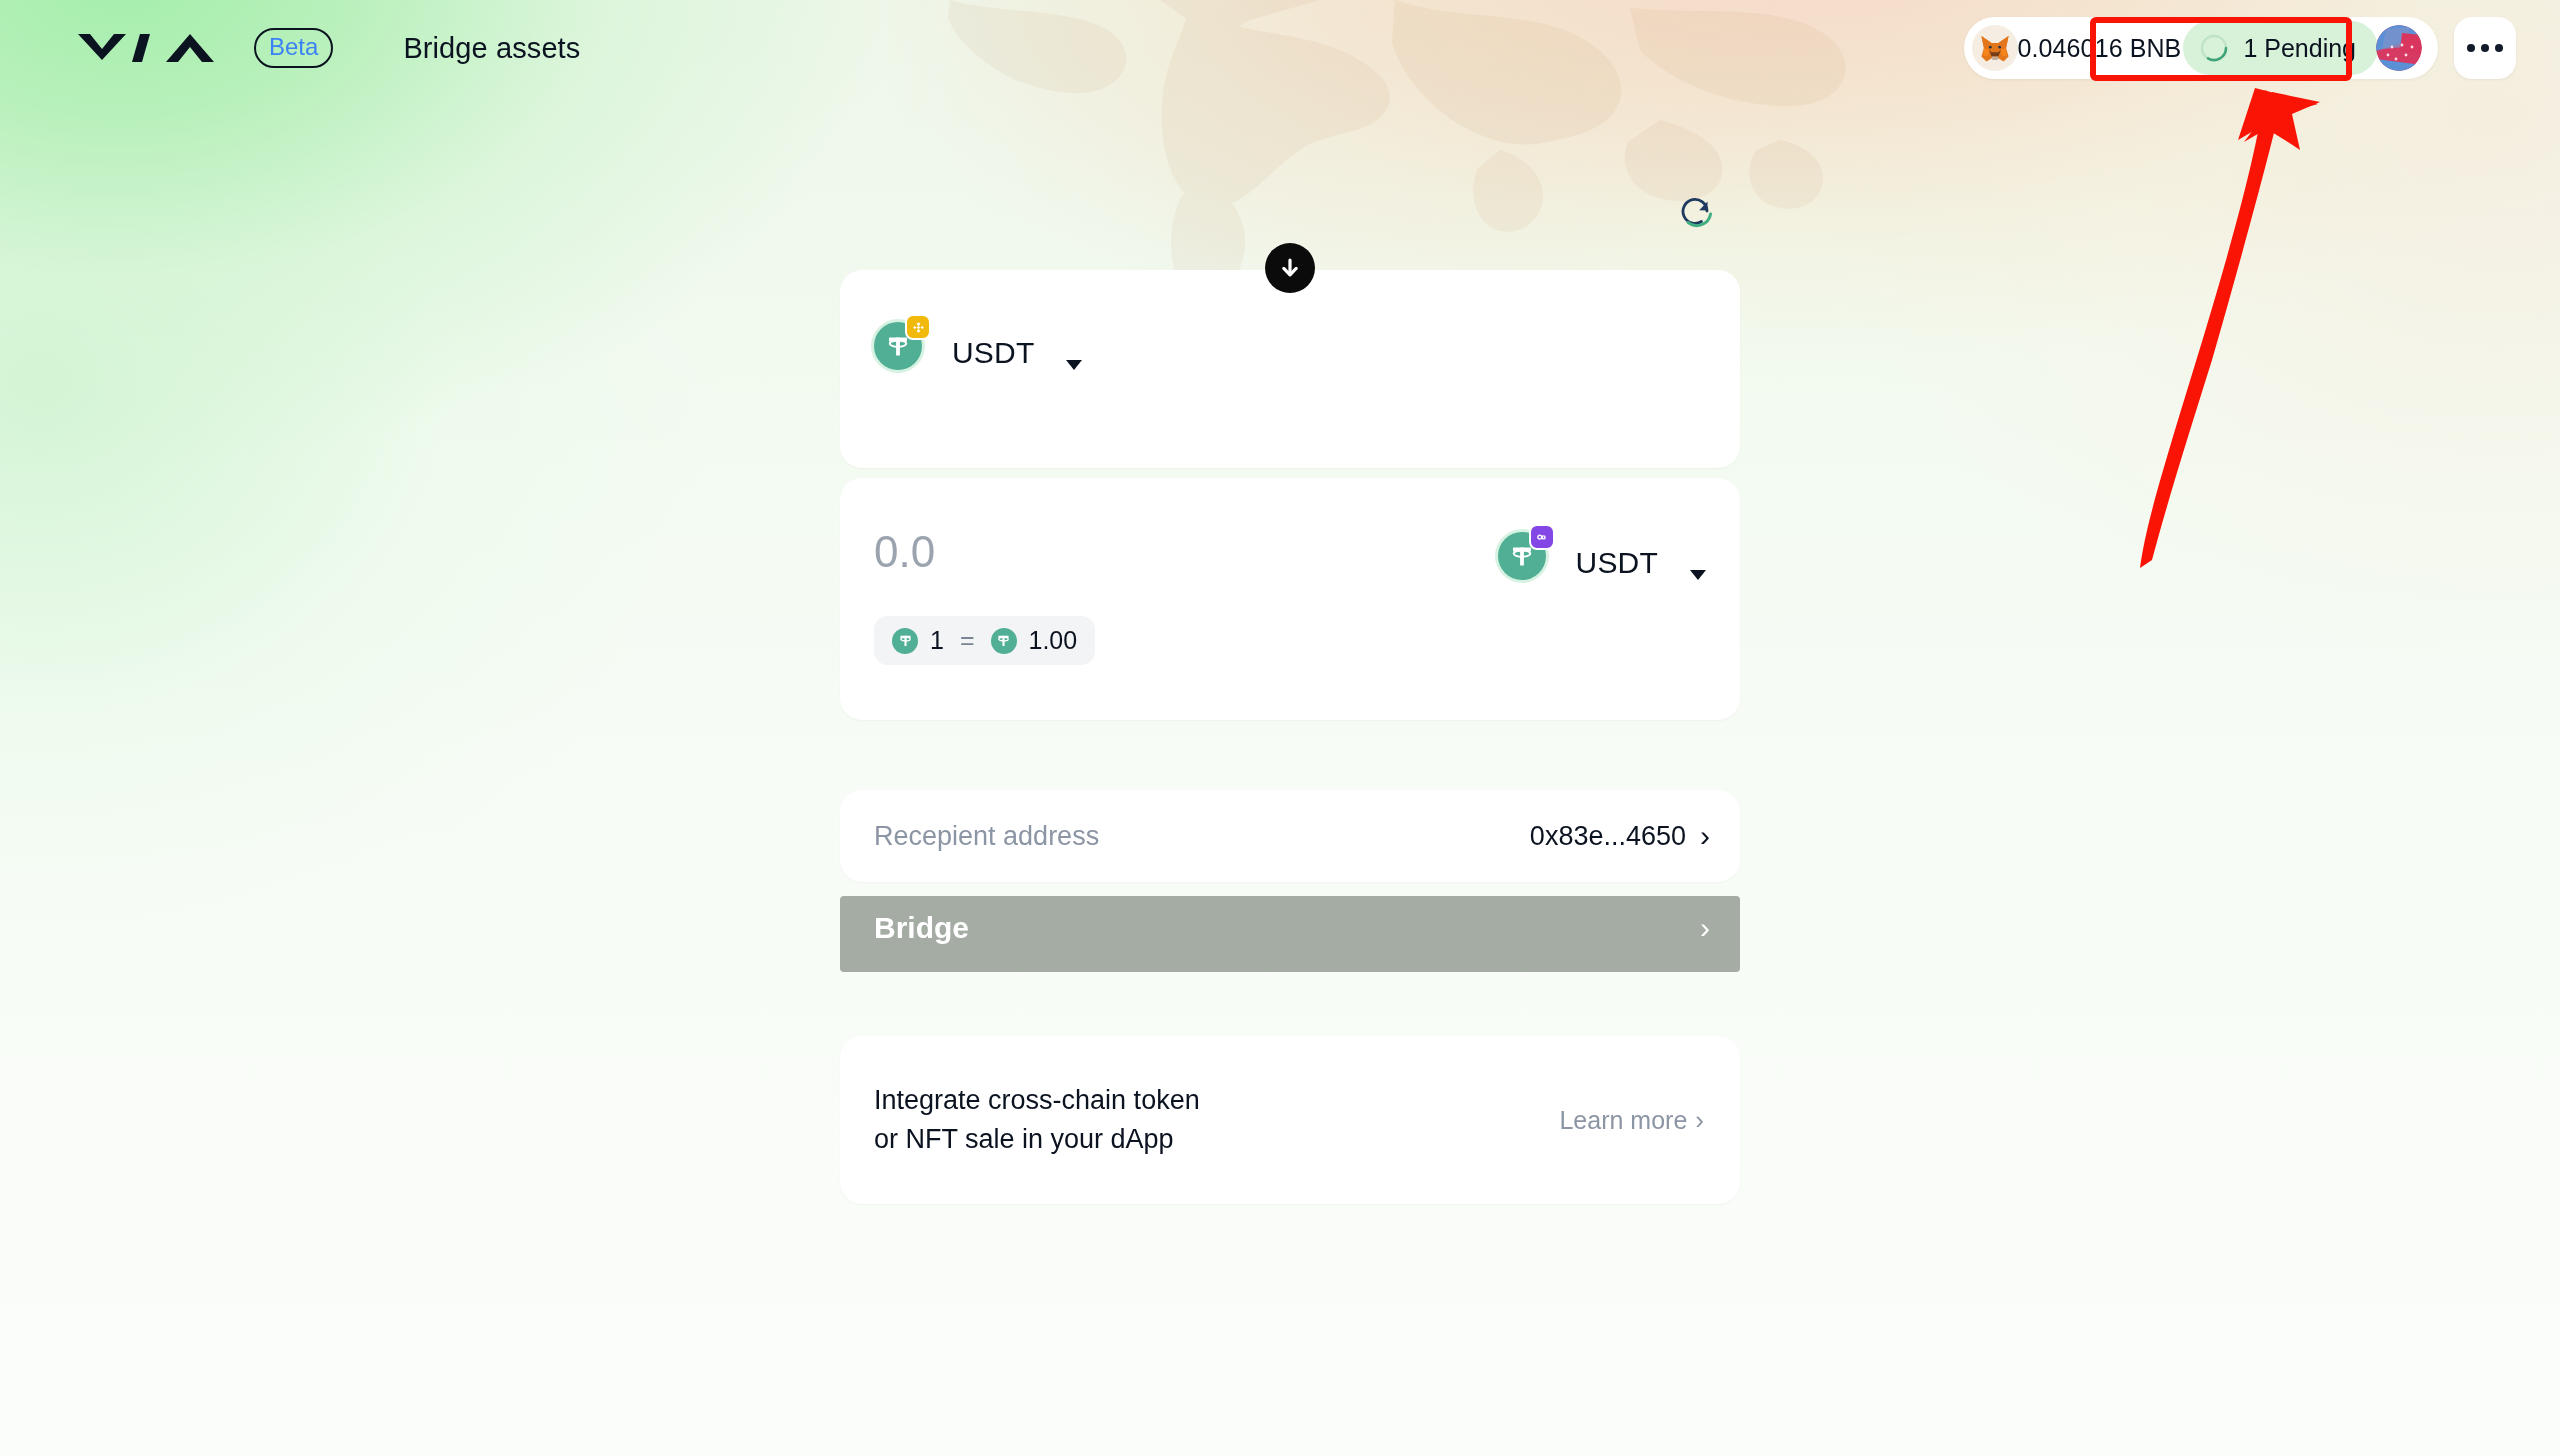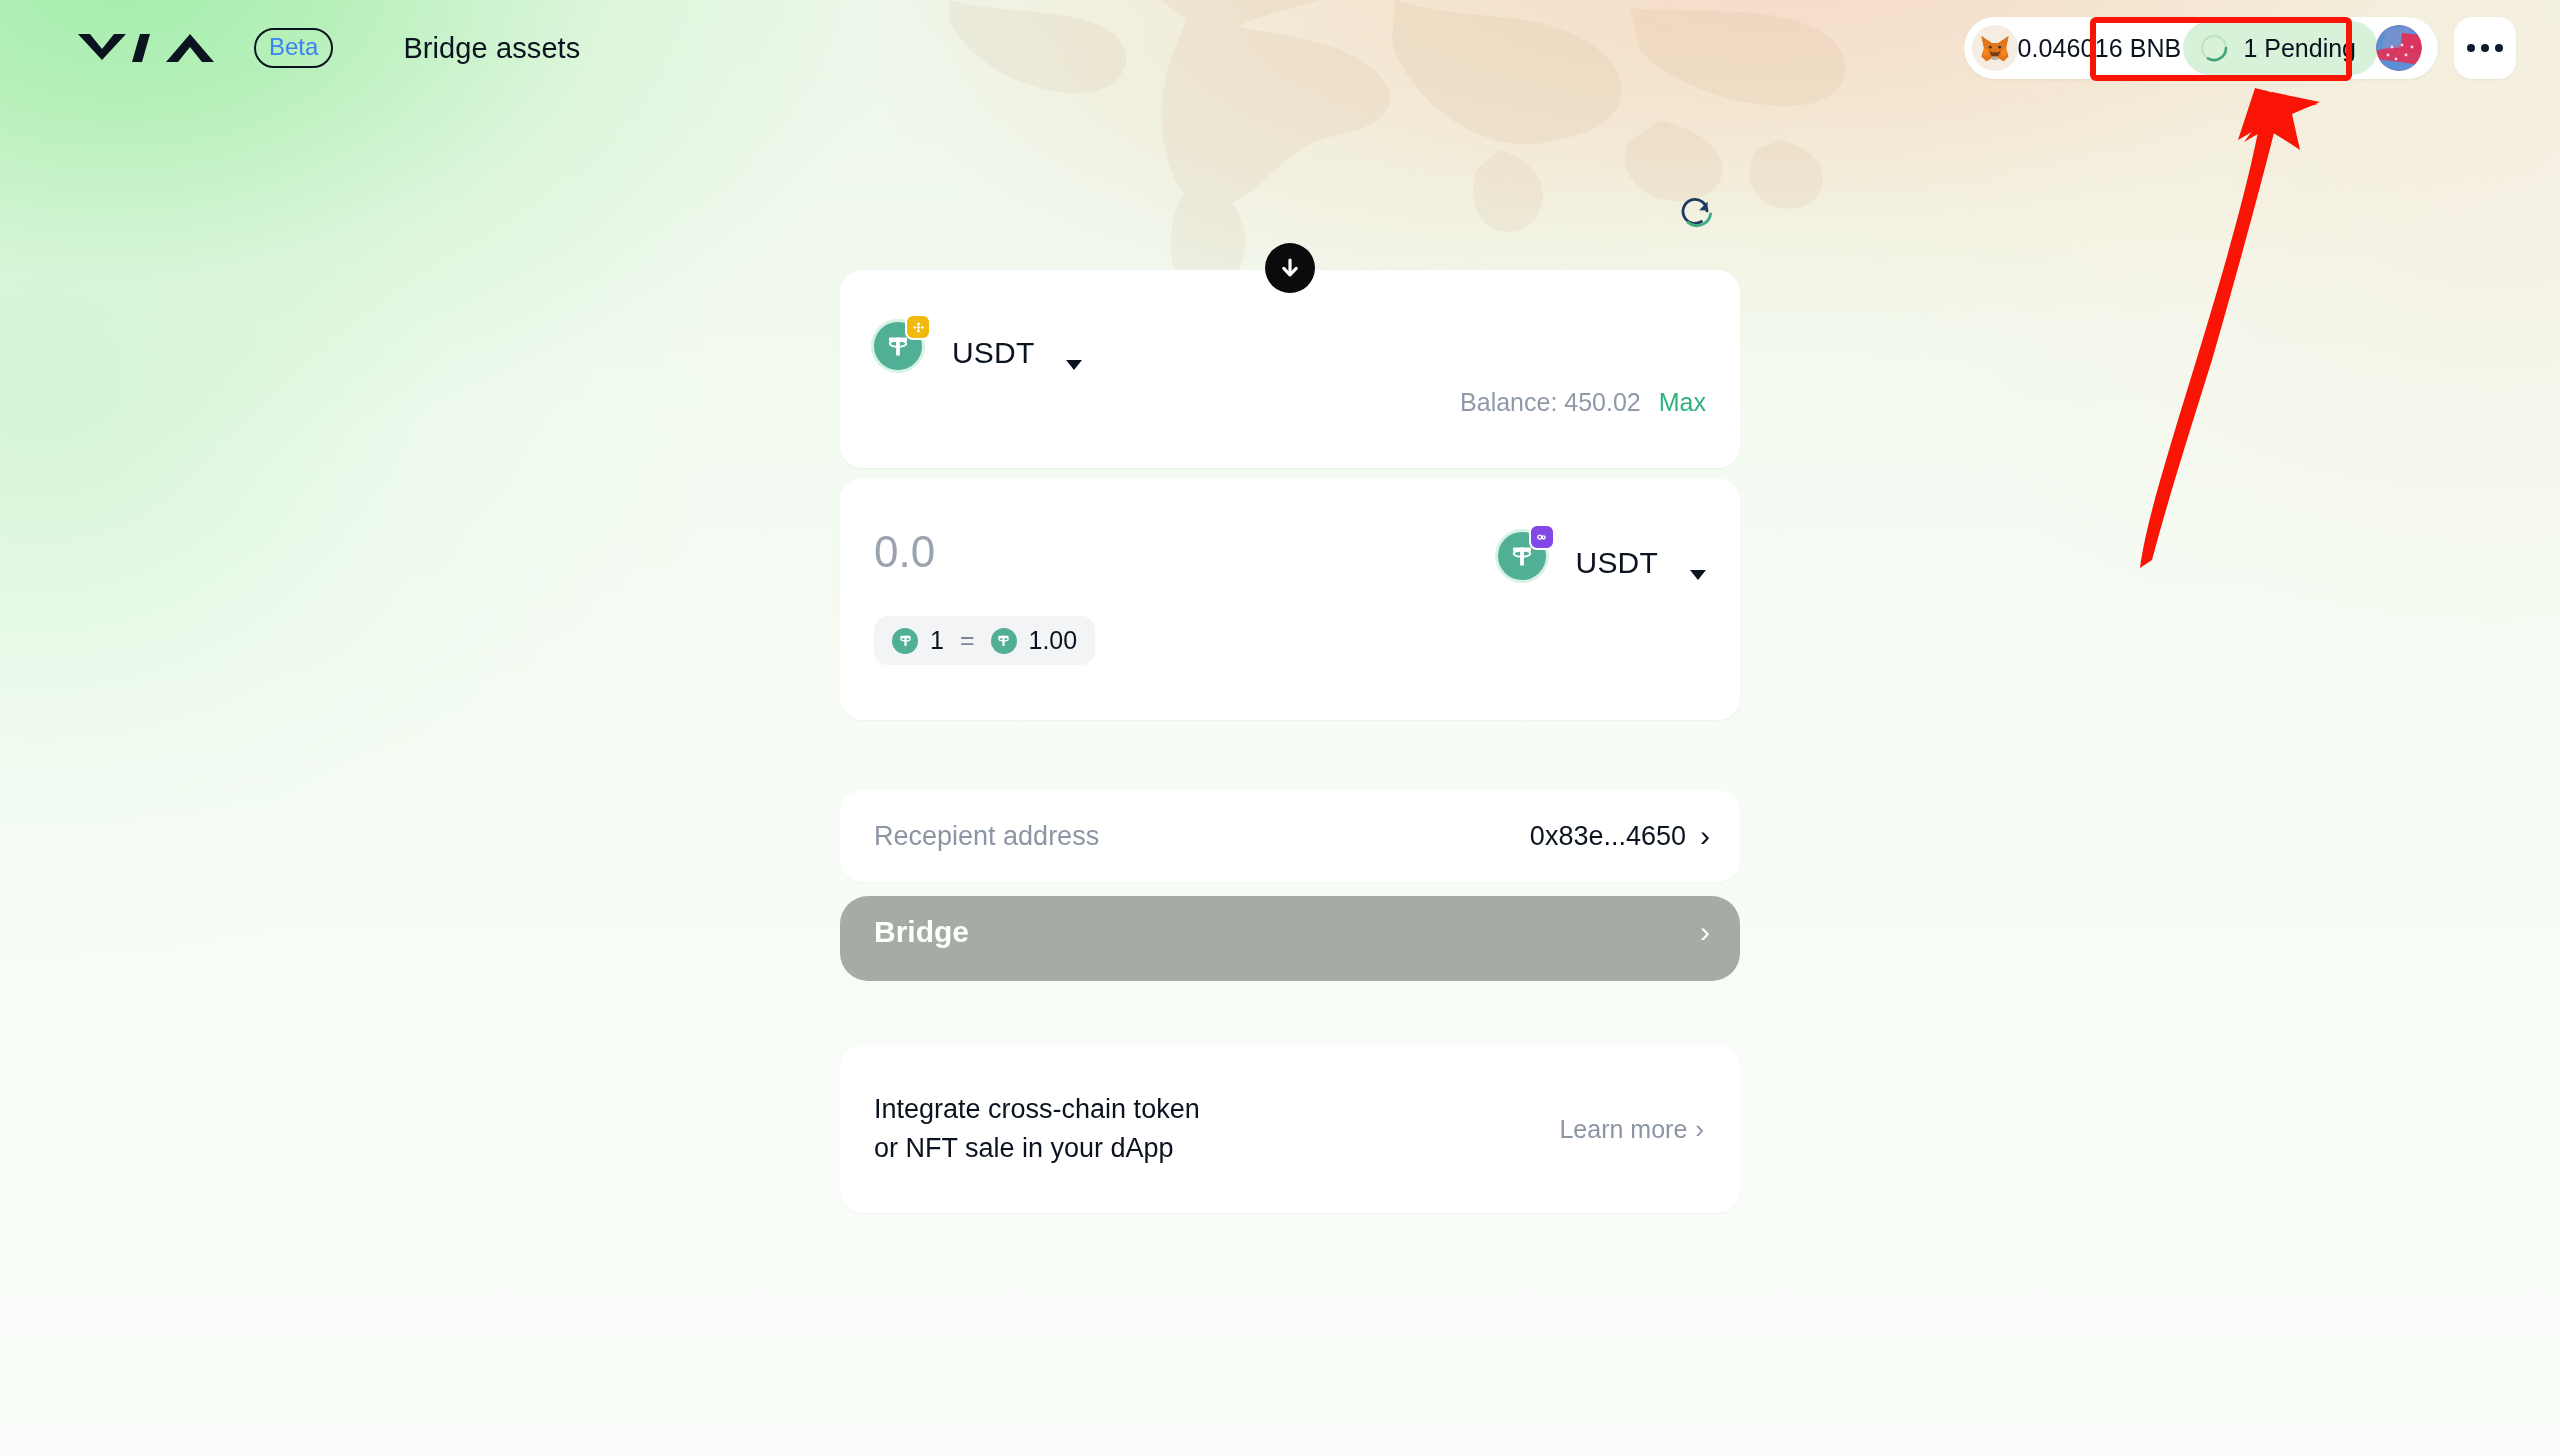--- a/index.html
+++ b/index.html
@@ -329,22 +329,22 @@
   .recipient-value { font-size: 27px; color: #0b1320; font-weight: 400; }
   .chev-right {
     color: #0b1320;
     font-size: 30px;
     line-height: 1;
     font-weight: 300;
   }
 
   #bridge-btn {
     margin-top: 14px;
-    height: 85px;
-    border-radius: 28px;
+    height: 76px;
+    border-radius: 4px;
     background: #a4aca4;
     display: flex;
     align-items: center;
     justify-content: space-between;
     padding: 0 30px 13px 34px;
     cursor: default;
   }
   #bridge-btn .label {
     font-size: 30px;
     color: #ffffff;
@@ -532,24 +532,20 @@
                 <path d="M12.1 6.4 L13.7 8 L12.1 9.6 L10.1 8 Z" fill="#fff"></path>
                 <path d="M8 9.7 L10 11.7 L8 13.7 L6 11.7 Z" fill="#fff"></path>
                 <path d="M8 6.1 L9.9 8 L8 9.9 L6.1 8 Z" fill="#fff"></path>
               </svg>
             </div>
           </div>
           <span class="token-symbol">USDT</span>
           <span class="chev-down"></span>
         </div>
       </div>
-      <div class="balance-row">
-        <span class="balance-text">Balance: 450.02</span>
-        <span class="max-link">Max</span>
-      </div>
     </div>
 
     <div id="swap-btn">
       <svg width="26" height="26" viewBox="0 0 26 26">
         <path d="M13 5 L13 19" stroke="#fff" stroke-width="3.2" stroke-linecap="round"></path>
         <path d="M6.8 13.4 L13 19.8 L19.2 13.4" fill="none" stroke="#fff" stroke-width="3.2" stroke-linecap="round" stroke-linejoin="round"></path>
       </svg>
     </div>
 
     <div class="card" id="card-to">

